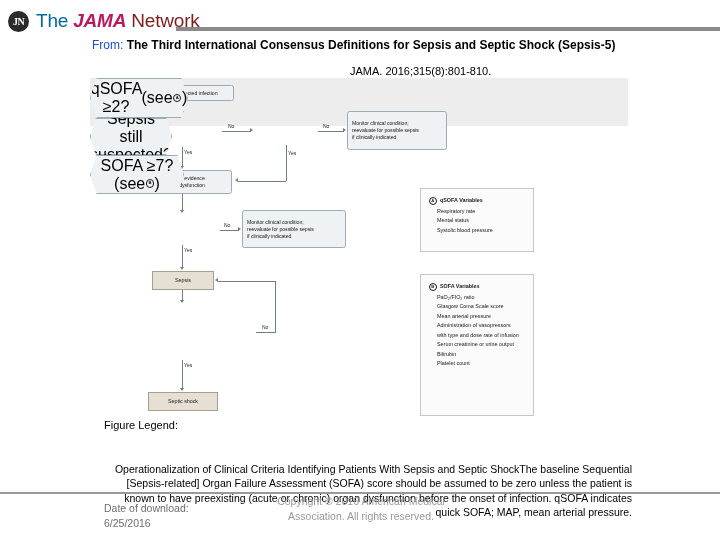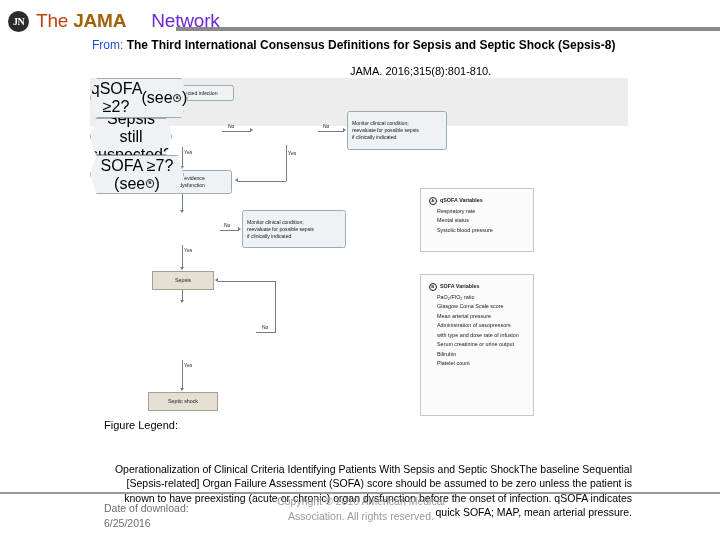--- a/index.html
+++ b/index.html
@@ -39,23 +39,23 @@
     letter-spacing: -0.5px;
     font-family: "Liberation Serif", serif;
   }
   .brand-text {
     margin-left: 7px;
     font-size: 19px;
     color: #5a5a5a;
     white-space: nowrap;
     letter-spacing: -0.2px;
   }
-  .brand-text .b-the { color: #c2410c; }
-  .brand-text .b-jama { font-weight: bold; color: #a16207; }
-  .brand-text .b-net { color: #6d28d9; margin-left: 20px; }
+  .brand-text .b-the { color: #0369a1; }
+  .brand-text .b-jama { font-weight: bold; color: #be185d; font-style: italic; }
+  .brand-text .b-net { color: #7f1d1d; }
 
   .header-rule {
     position: absolute;
     left: 176px;
     top: 27px;
     width: 544px;
     height: 4px;
     background: #8a8a8a;
   }
 
@@ -262,21 +262,21 @@
 
 <div class="brand">
   <div class="brand-mark">JN</div>
   <div class="brand-text">
     <span class="b-the">The </span><span class="b-jama">JAMA</span><span class="b-net"> Network</span>
   </div>
 </div>
 <div class="header-rule"></div>
 
 <div class="title-block">
-  <span class="title-from">From: </span><span class="title-main">The Third International Consensus Definitions for Sepsis and Septic Shock (Sepsis-8)</span>
+  <span class="title-from">From: </span><span class="title-main">The Third International Consensus Definitions for Sepsis and Septic Shock (Sepsis-5)</span>
 </div>
 <div class="citation">JAMA. 2016;315(8):801-810.</div>
 
 <div class="figure-area">
   <div class="gray-band"></div>
 
   <div class="node rect center" style="left:40px; top:7px; width:104px; height:16px;">Patient with suspected infection</div>
 
   <div class="vline" style="left:91.6px; top:23px; height:11px;"></div>
   <div class="arrow-down" style="left:89.8px; top:33px;"></div>

